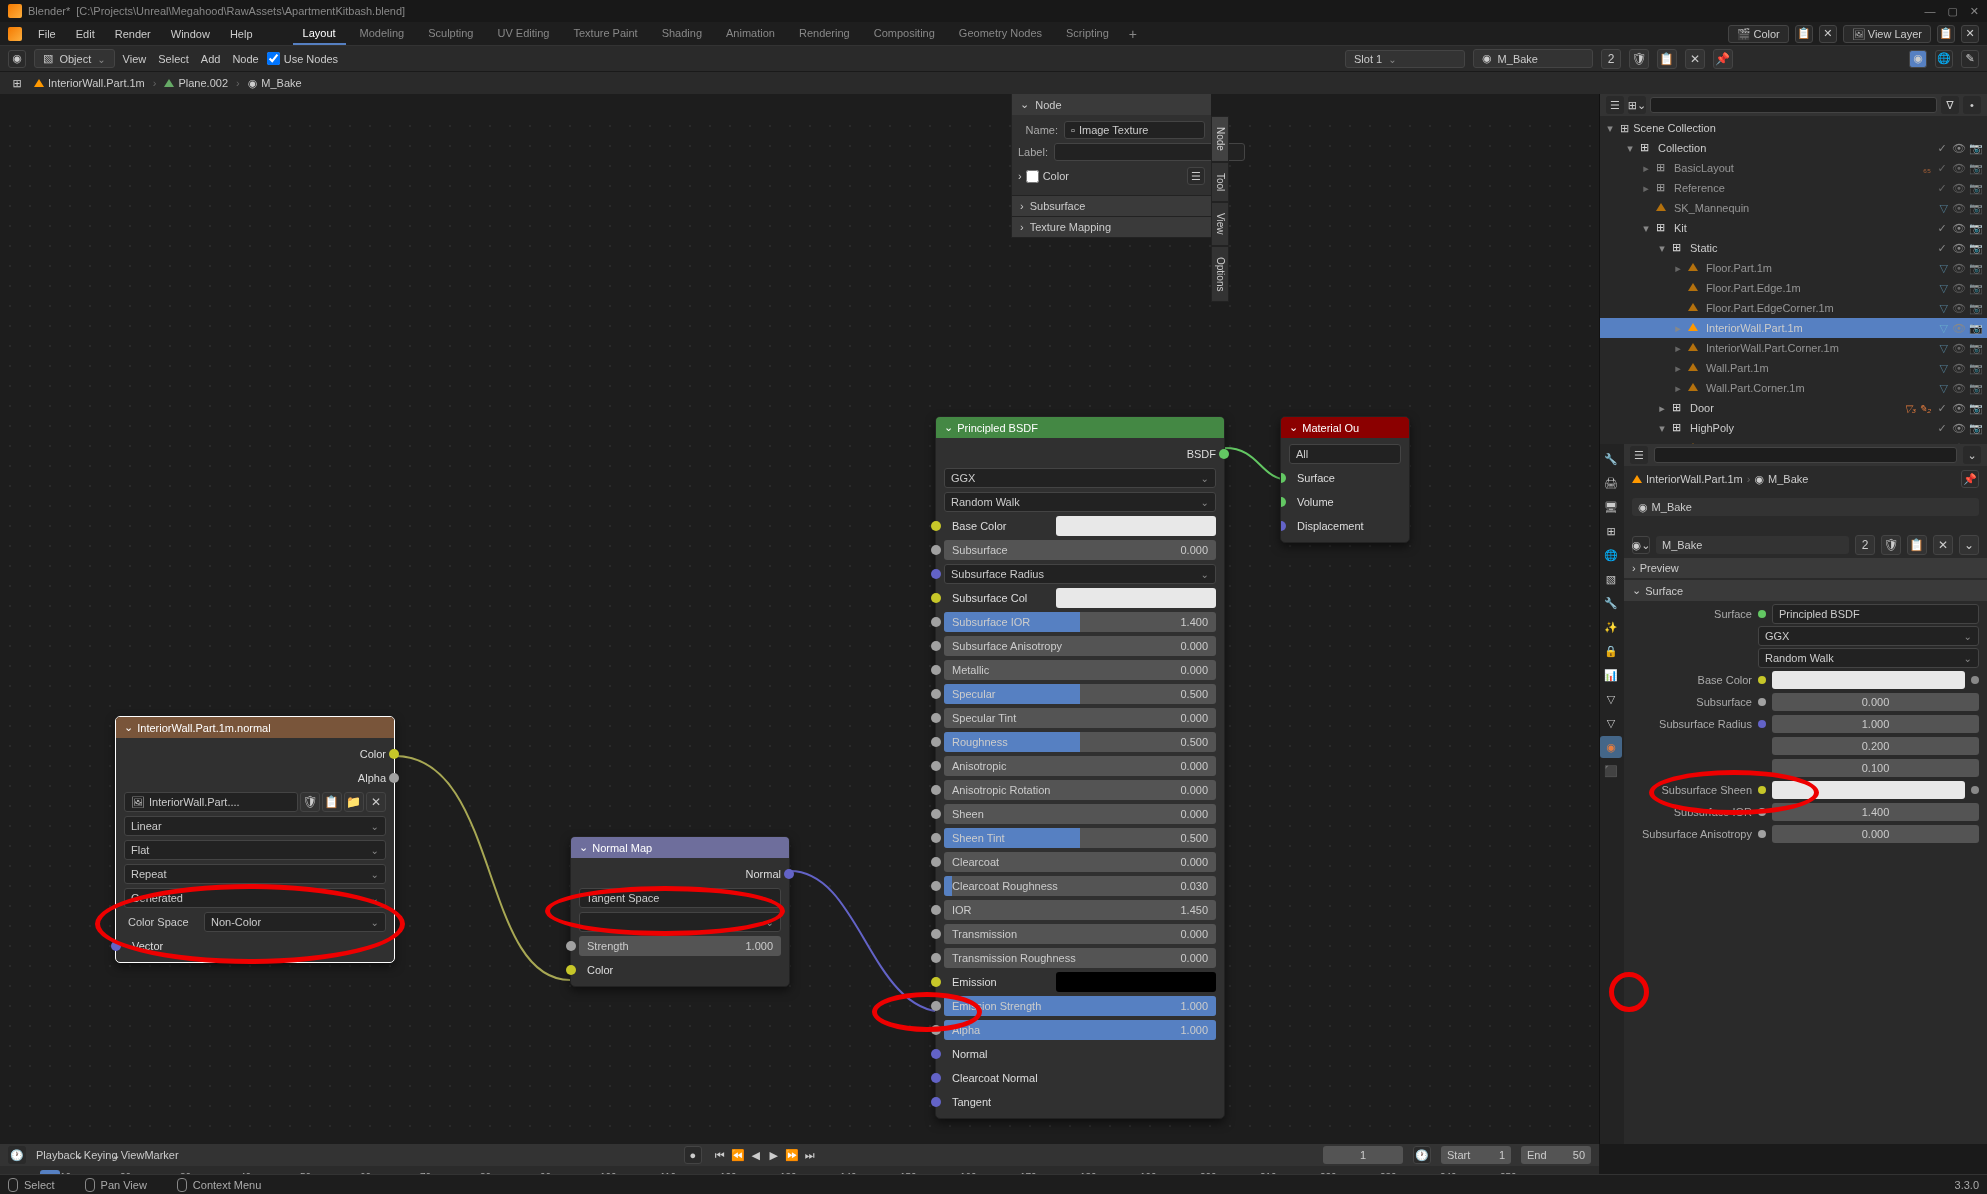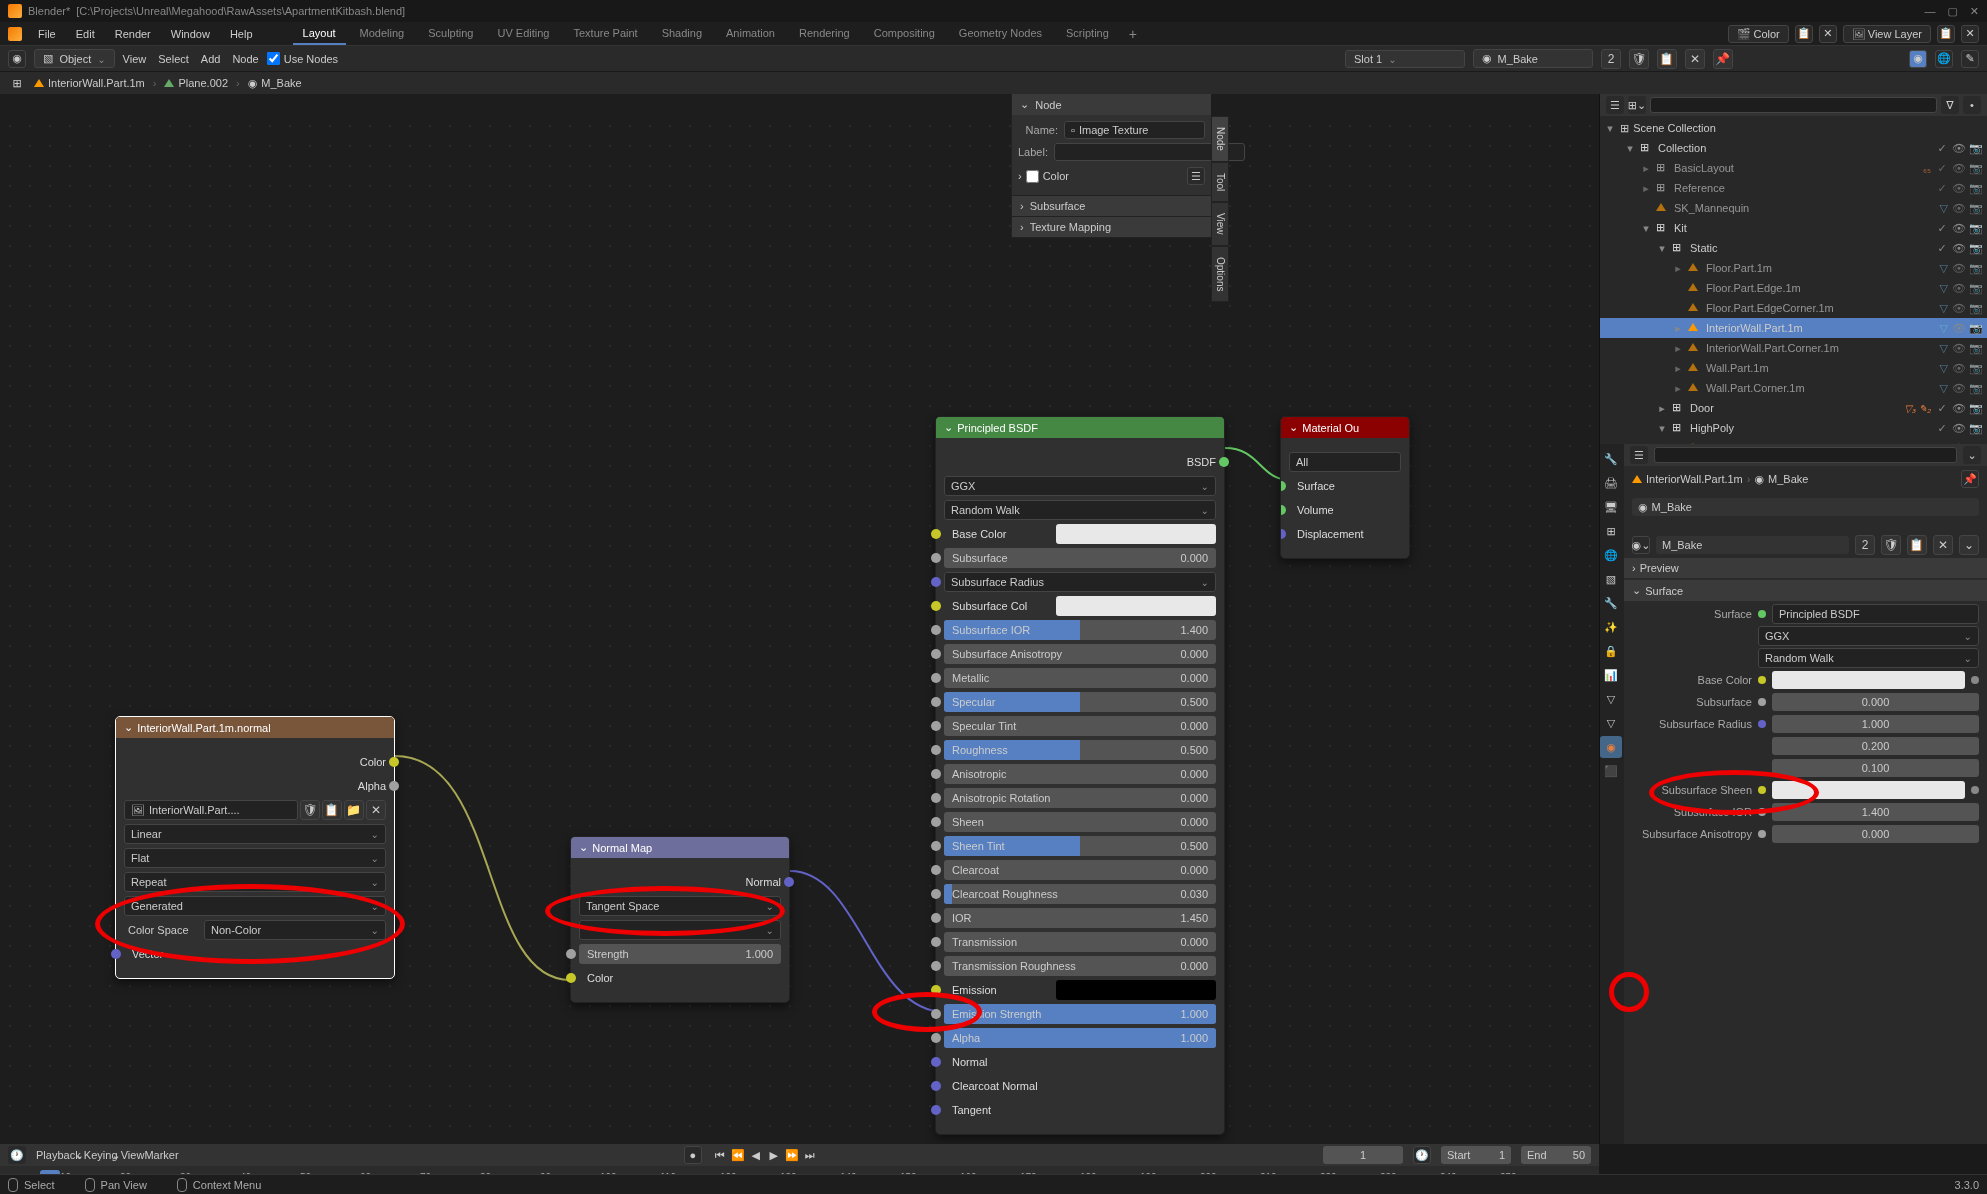--- a/index.html
+++ b/index.html
@@ -46,21 +46,21 @@
 .node { position: absolute; background: #303030; border: 1px solid #222; border-radius: 5px; box-shadow: 0 4px 10px rgba(0,0,0,0.5); }
 .node.img-tex { left: 115px; top: 600px; width: 280px; background: #303030; border: 1px solid #fff; }
 .node.img-tex .node-header { background: #79553a; border-radius: 4px 4px 0 0; }
 .node.normal-map { left: 570px; top: 720px; width: 220px; }
 .node.normal-map .node-header { background: #6e6e9c; border-radius: 4px 4px 0 0; }
 .node.bsdf { left: 935px; top: 300px; width: 290px; }
 .node.bsdf .node-header { background: #448844; border-radius: 4px 4px 0 0; }
 .node.output { left: 1280px; top: 300px; width: 130px; overflow: hidden; }
 .node.output .node-header { background: #8b0000; border-radius: 4px 4px 0 0; }
 .node-header { padding: 4px 8px; color: #fff; display: flex; align-items: center; gap: 4px; }
-.node-body { padding: 12px 0; }
+.node-body { padding: 4px 0; }
 .node-row { display: flex; align-items: center; padding: 2px 8px; height: 24px; gap: 4px; position: relative; }
 .socket { width: 10px; height: 10px; border-radius: 50%; position: absolute; }
 .socket.left { left: -5px; }
 .socket.right { right: -5px; }
 .socket.color-s { background: #c7c729; }
 .socket.vector-s { background: #6363c7; }
 .socket.value-s { background: #a1a1a1; }
 .socket.shader-s { background: #63c763; }
 .node-row .row-label { flex: 1; color: #ddd; padding-left: 8px; }
 .node-select { flex: 1; background: #222; border: 1px solid #444; border-radius: 3px; padding: 2px 6px; color: #ccc; display: flex; justify-content: space-between; align-items: center; height: 20px; }

